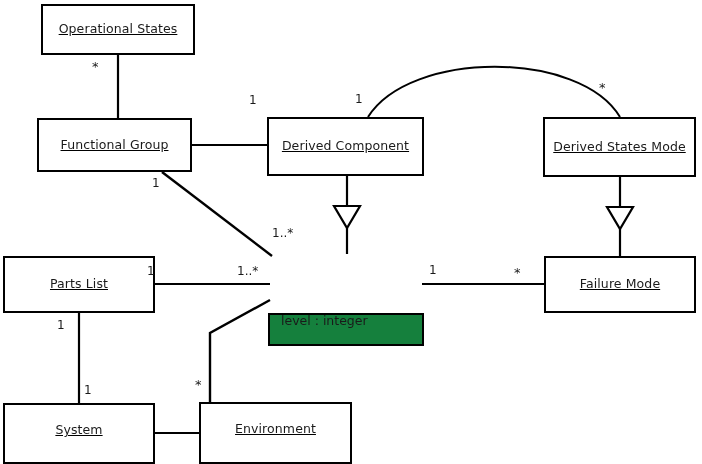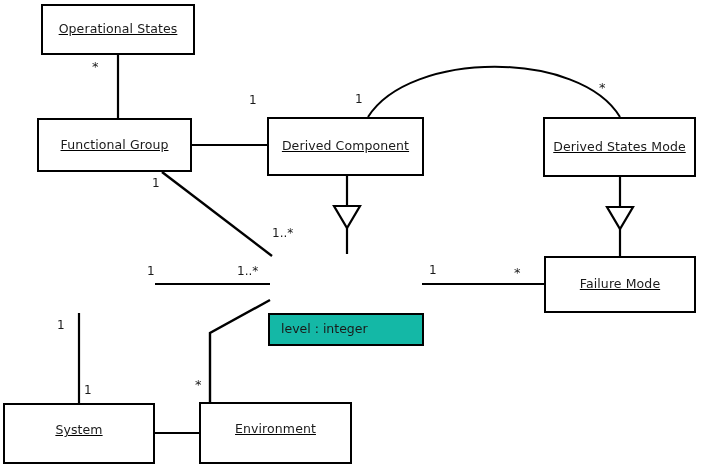--- a/index.html
+++ b/index.html
@@ -37,25 +37,25 @@
   .uml-class-name {
     font-size: 12.5px;
     color: #1a1a1a;
     line-height: 1;
     letter-spacing: 0.1px;
     white-space: nowrap;
   }
   .uml-attr-compartment {
     position: absolute;
     box-sizing: border-box;
-    background: #14b8a6;
+    background: #15803d;
     border: 2px solid #000000;
     border-top: 2px solid #000000;
     display: flex;
-    align-items: center;
+    align-items: flex-start;
     padding-left: 11px;
   }
   .uml-attr-text {
     font-size: 12.5px;
     color: #1a1a1a;
     line-height: 1;
     white-space: nowrap;
   }
   .mult-label {
     position: absolute;
@@ -111,20 +111,23 @@
   </div>
 
   <div class="uml-class" style="left:267px; top:117px; width:157px; height:59px;">
     <span class="uml-class-name">Derived Component</span>
   </div>
 
   <div class="uml-class" style="left:543px; top:117px; width:153px; height:60px;">
     <span class="uml-class-name">Derived States Mode</span>
   </div>
 
+  <div class="uml-class" style="left:3px; top:256px; width:152px; height:57px;">
+    <span class="uml-class-name">Parts List</span>
+  </div>
 
 
   <div class="uml-attr-compartment" style="left:268px; top:313px; width:156px; height:33px;">
     <span class="uml-attr-text">level : integer</span>
   </div>
 
   <div class="uml-class" style="left:544px; top:256px; width:152px; height:57px;">
     <span class="uml-class-name">Failure Mode</span>
   </div>
 

